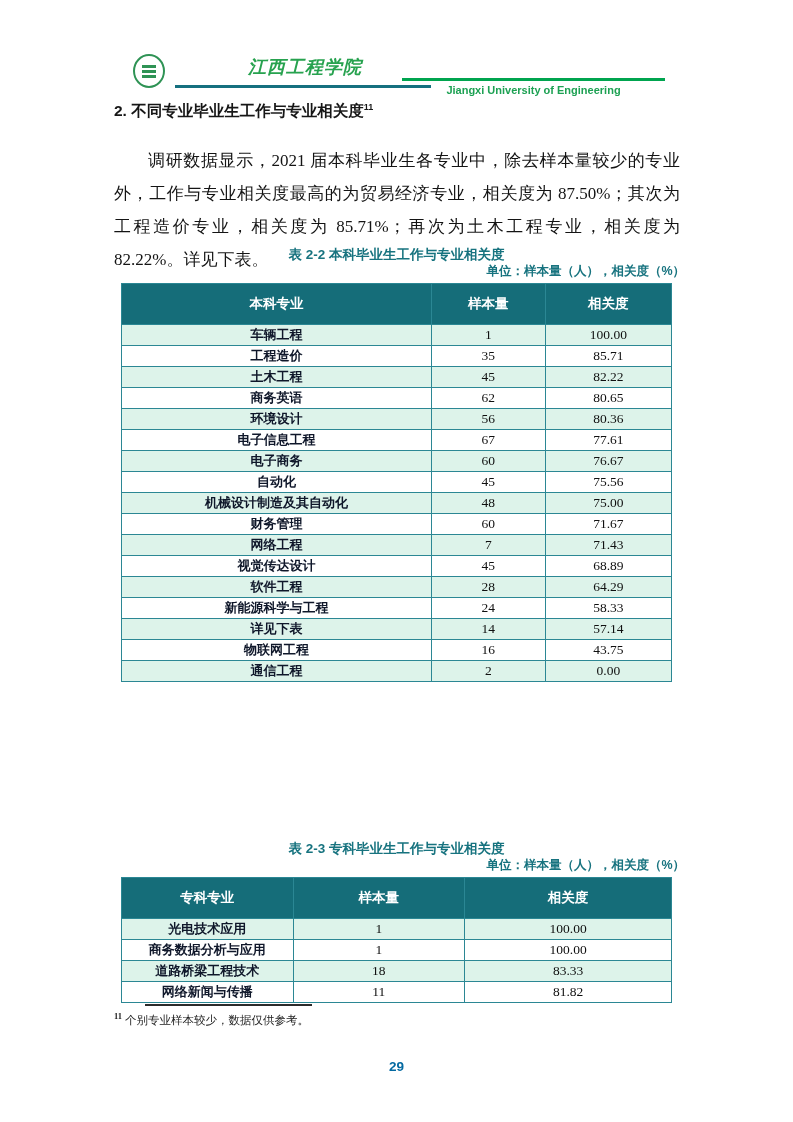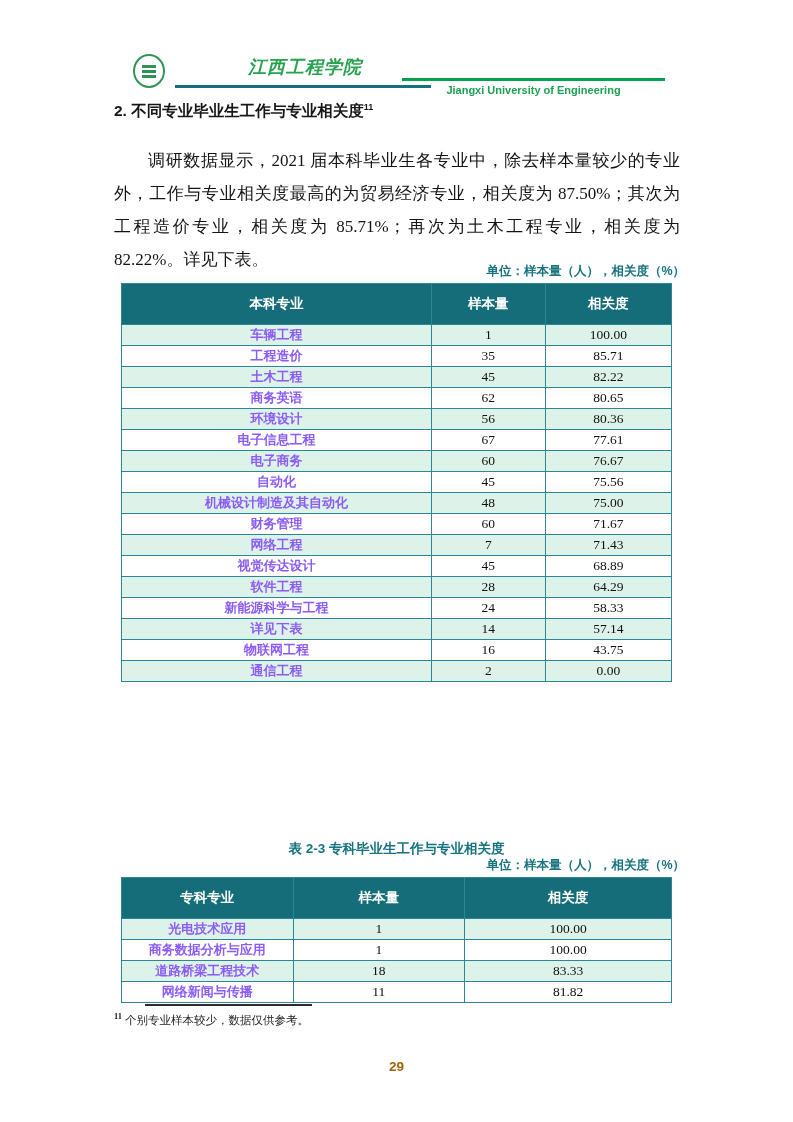--- a/index.html
+++ b/index.html
@@ -35,52 +35,53 @@
 
   
   table.rel{position:absolute;left:121px;width:551px;border-collapse:collapse;table-layout:fixed;}
   #t1{top:283px;} #t2{top:877px;}
   table.rel th{background:#156d79;color:#ffffff;font-size:13.5px;font-weight:bold;height:24px;
                padding:8px;border:1.5px solid #2b8794;}
   table.rel td{height:20px;padding:0 2px;text-align:center;border:1.5px solid #2b8794;
                overflow:hidden;white-space:nowrap;}
   table.rel tbody tr:nth-child(odd){background:#ddf3ea;}
   table.rel tbody tr:nth-child(even){background:#ffffff;}
-  td.name{font-family:"Liberation Sans","DejaVu Sans",sans-serif;font-weight:bold;font-size:13px;color:#8b5cf6;}
+  td.name{font-family:"Liberation Sans","DejaVu Sans",sans-serif;font-weight:bold;font-size:13px;color:#0f172a;}
   td.num{font-family:"Liberation Serif","DejaVu Serif",serif;font-size:13.5px;color:#101010;}
   #t1 th:nth-child(1){width:58.5%;} #t1 th:nth-child(2){width:19.5%;} #t1 th:nth-child(3){width:22%;}
   #t2 th:nth-child(1){width:31%;}  #t2 th:nth-child(2){width:31%;}  #t2 th:nth-child(3){width:38%;}
 
   
   .fn-rule{position:absolute;left:145px;top:1004px;width:167px;height:0;border-top:2px solid #2b2b2b;}
   .footnote{position:absolute;left:114px;top:1011px;font-family:"Liberation Serif","DejaVu Serif",serif;
             font-size:11.5px;color:#222;}
   .footnote sup{font-size:8.5px;font-weight:bold;margin-right:3px;}
   .page-num{position:absolute;left:0;top:1059px;width:100%;text-align:center;
-            font-weight:bold;font-size:13.5px;color:#a16207;}
+            font-weight:bold;font-size:13.5px;color:#0369a1;}
 </style>
 </head>
 <body>
 
 <div class="page">
 
   <div class="logo">
     <div class="logo-inner"></div>
   </div>
   <div class="school-zh">江西工程学院</div>
   <div class="hline-teal"></div>
   <div class="hline-green"></div>
   <div class="school-en">Jiangxi University of Engineering</div>
 
   <div class="section-title">
     <span>2. 不同专业毕业生工作与专业相关度</span><sup>11</sup>
   </div>
 
   <p class="para" id="p1">调研数据显示，2021 届本科毕业生各专业中，除去样本量较少的专业外，工作与专业相关度最高的为贸易经济专业，相关度为 87.50%；其次为工程造价专业，相关度为 85.71%；再次为土木工程专业，相关度为 82.22%。详见下表。</p>
 
+  <div class="tcaption" id="cap1">表 2-2 本科毕业生工作与专业相关度</div>
   <div class="tunit" id="unit1">单位：样本量（人），相关度（%）</div>
   <table class="rel" id="t1">
       <thead>
         <tr>
           <th>本科专业</th>
           <th>样本量</th>
           <th>相关度</th>
         </tr>
       </thead>
       <tbody>

